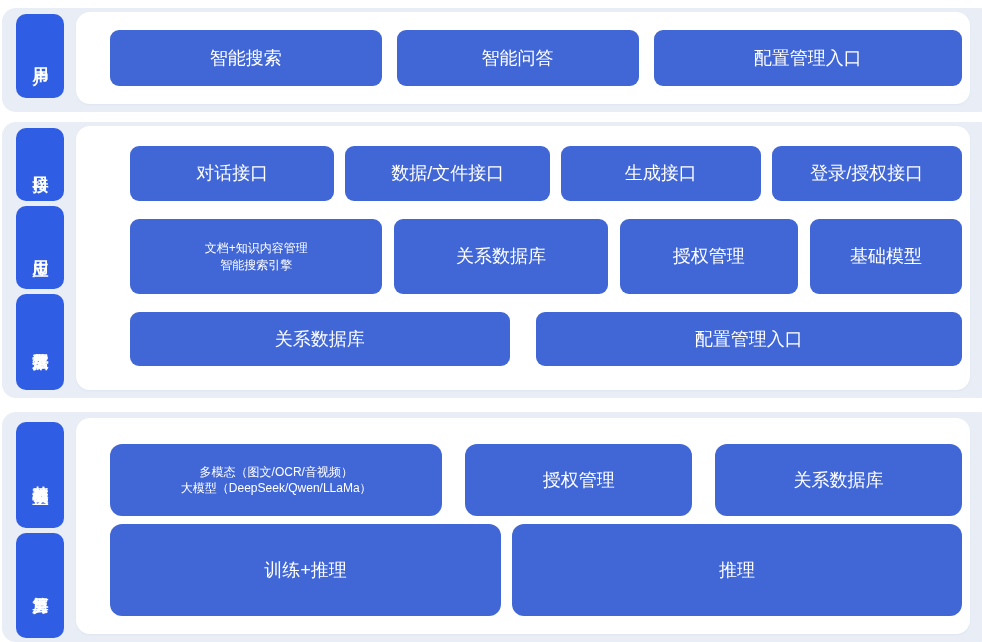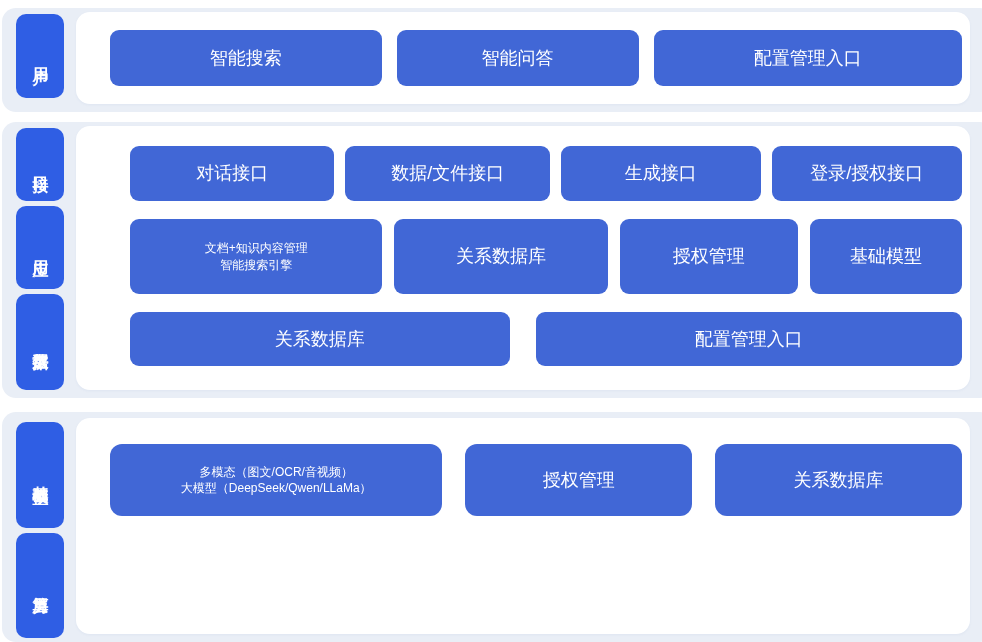--- a/index.html
+++ b/index.html
@@ -110,15 +110,17 @@
   <div class="panel panel-3">
     <div class="row row-m">
       <div class="box" style="flex:330 1 0">
         <span class="ln">多模态（图文/OCR/音视频）</span>
         <span class="ln">大模型（DeepSeek/Qwen/LLaMa）</span>
       </div>
       <div class="box" style="flex:225 1 0">授权管理</div>
       <div class="box" style="flex:245 1 0">关系数据库</div>
     </div>
     <div class="row row-c">
+      <div class="box" style="flex:389 1 0">训练+推理</div>
+      <div class="box" style="flex:448 1 0">推理</div>
     </div>
   </div>
 </div>
 
 </body></html>

